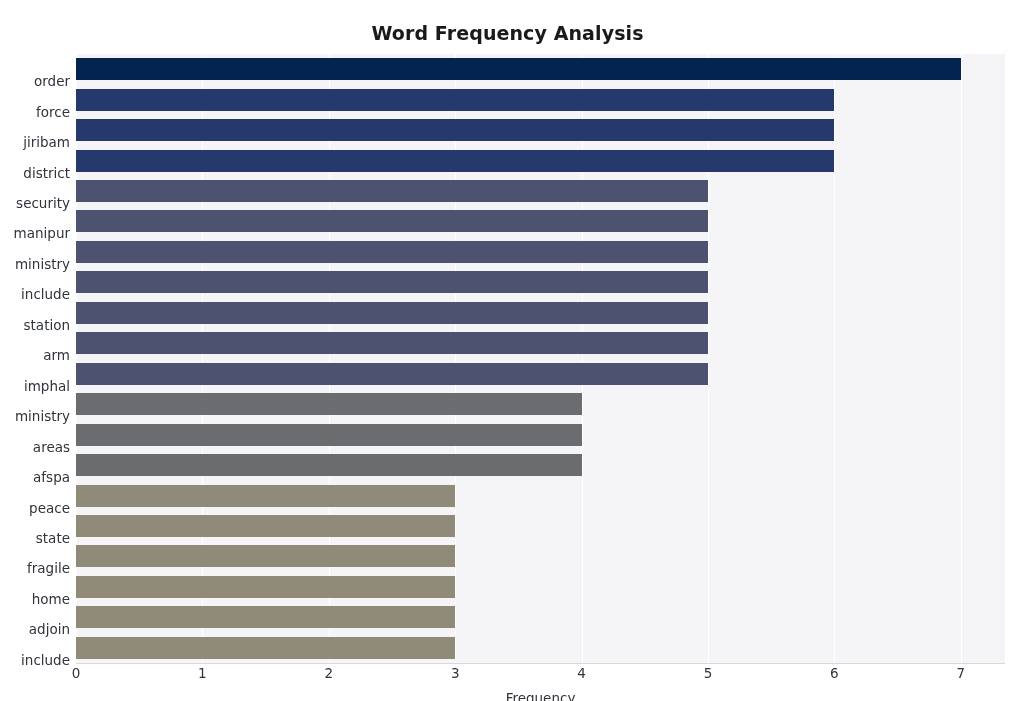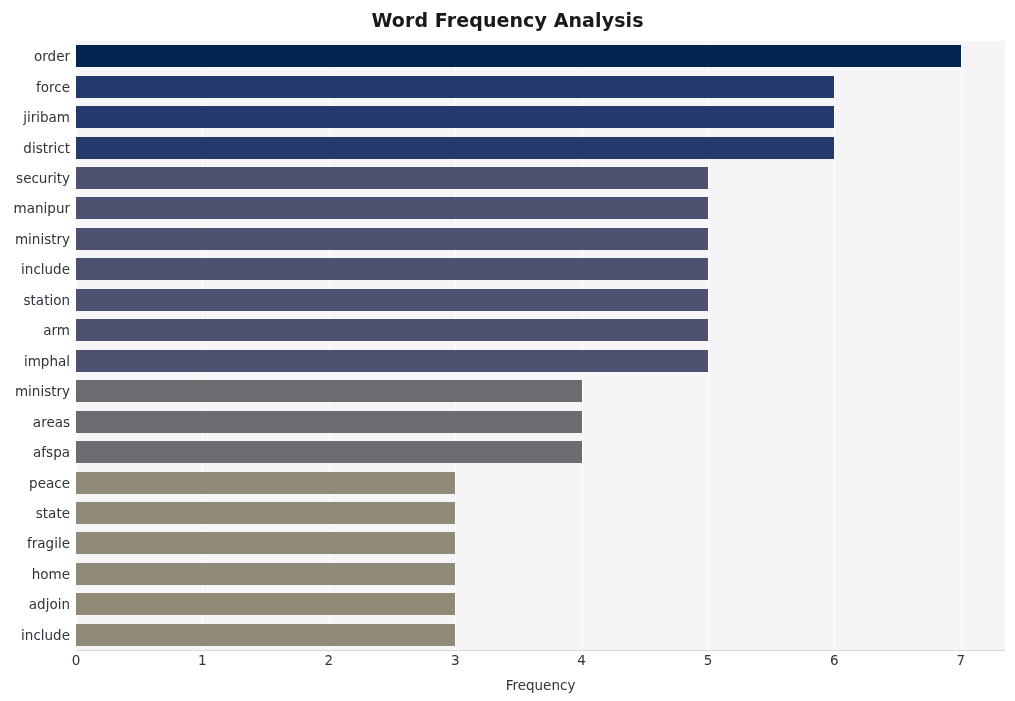--- a/index.html
+++ b/index.html
@@ -3,21 +3,21 @@
 <meta charset="utf-8">
 <style>
   html,body{margin:0;padding:0;}
   body{
     width:1015px;height:701px;
     background:#ffffff;
     font-family:"DejaVu Sans","Liberation Sans",sans-serif;
     overflow:hidden;
     position:relative;
   }
-  #chart-root{position:absolute;left:0;top:3px;width:1015px;height:551px;}
+  #chart-root{position:absolute;left:0;top:16px;width:1015px;height:551px;}
 
   #chart-title{
     position:absolute;left:0;top:6px;width:1015px;
     text-align:center;
     font-size:19px;font-weight:bold;color:#1a1a1a;
     letter-spacing:.1px;
     font-family:"DejaVu Sans","Liberation Sans",sans-serif;
   }
 
   
@@ -41,20 +41,21 @@
 
   
   #y-axis{position:absolute;left:0;top:38px;width:70px;height:609px;}
   .y-tick-label{
     position:absolute;right:0;width:70px;
     text-align:right;
     font-size:13.5px;color:#30343b;
     line-height:22px;height:22px;
     font-family:"DejaVu Sans","Liberation Sans",sans-serif;
     white-space:nowrap;
+    margin-top:12px;
   }
 
   
   #x-axis-line{
     position:absolute;left:76px;top:647px;width:929px;height:1px;
     background:#d9d9dd;
   }
   #x-axis{position:absolute;left:0;top:649px;width:1015px;height:22px;}
   .x-tick-label{
     position:absolute;top:0;

